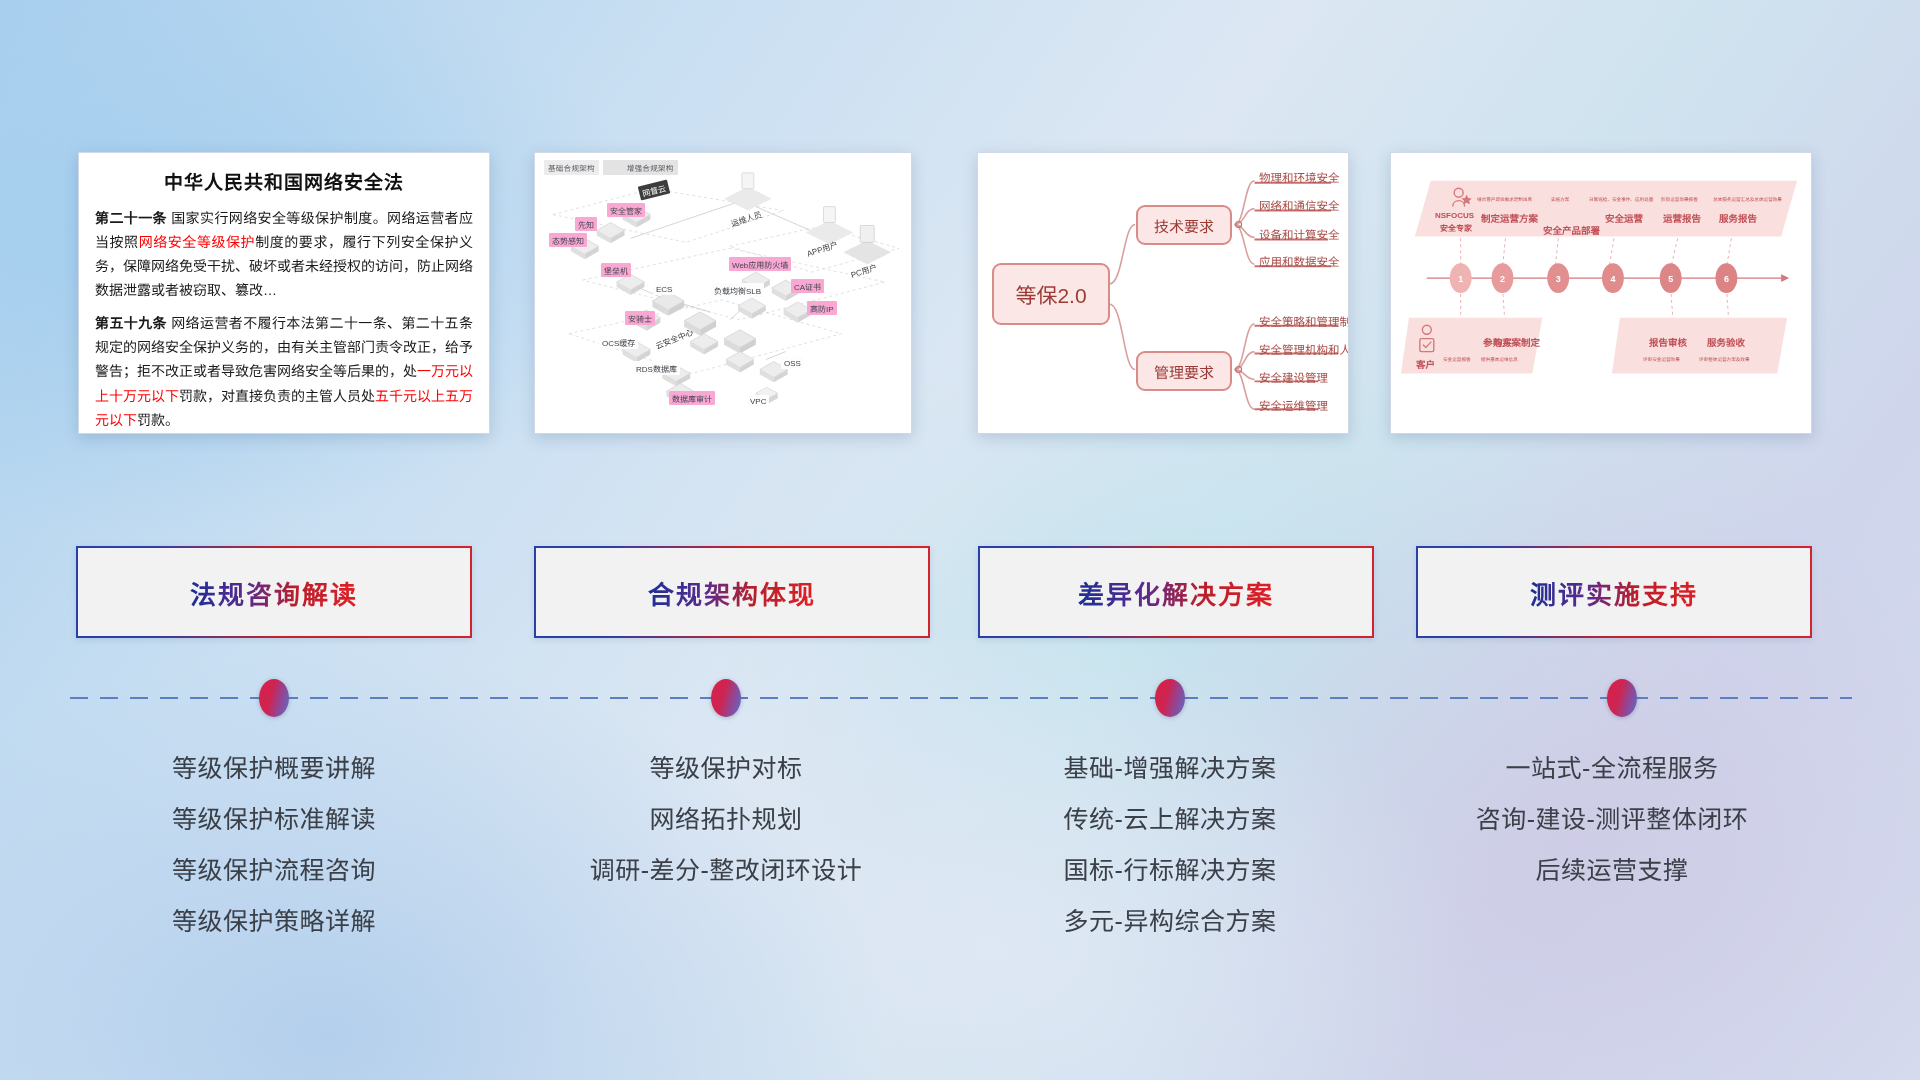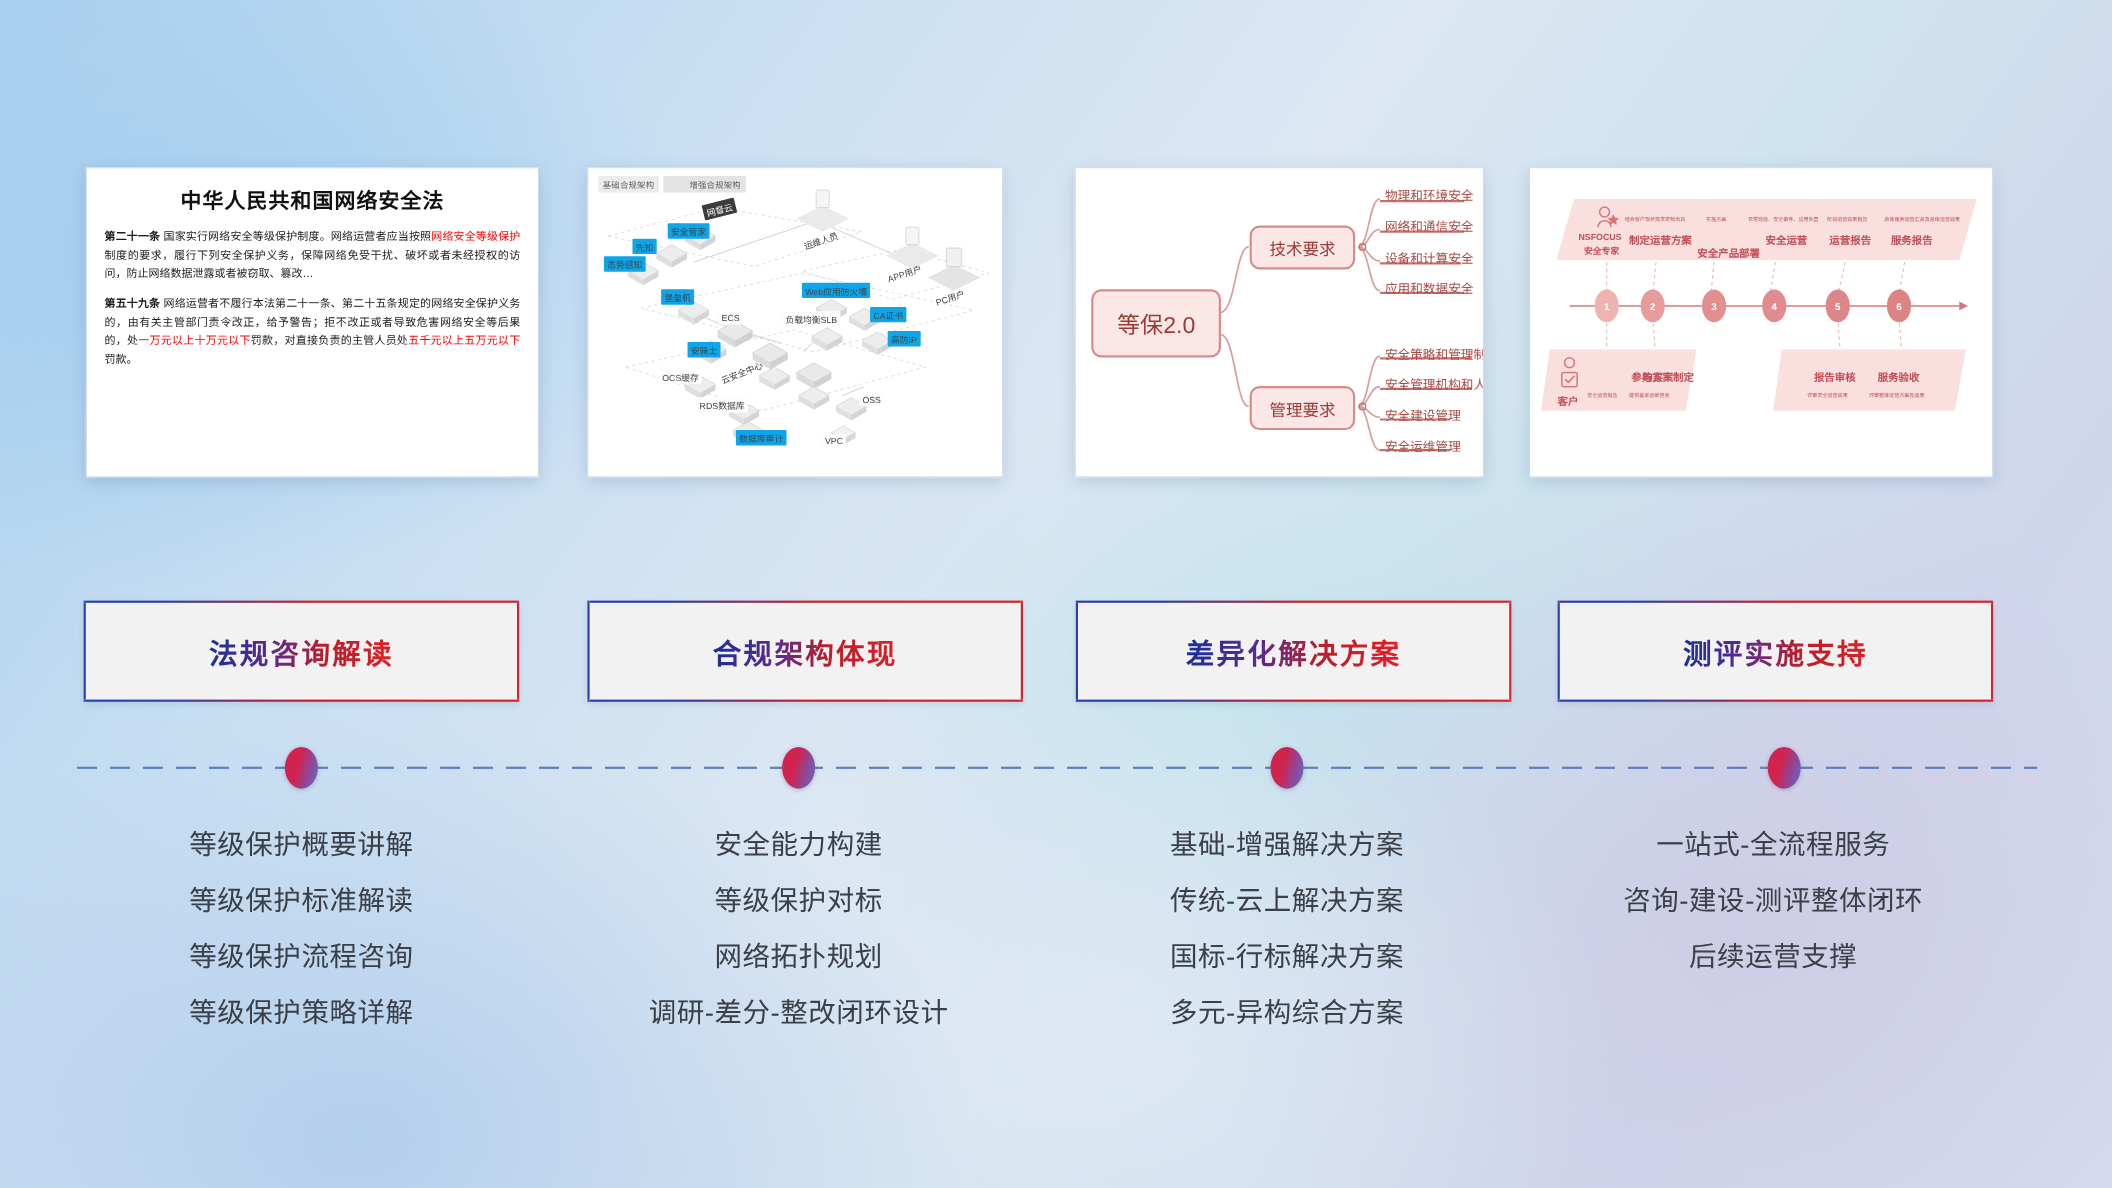--- a/index.html
+++ b/index.html
@@ -48,21 +48,21 @@
   }
   .law-title {
     text-align: center;
     font-size: 19px;
     font-weight: bold;
     letter-spacing: 1px;
     margin-bottom: 12px;
     color: #111;
   }
   .law-p {
-    font-size: 10px;
+    font-size: 14px;
     line-height: 1.72;
     text-align: justify;
     margin-bottom: 9px;
   }
   .law-p b { font-weight: bold; }
   .law-p .hl { color: #ff0000; }
 
   
   .arch { position: relative; width: 100%; height: 100%; background:#fff; }
   .arch-tabs {
@@ -70,21 +70,21 @@
     display: flex; gap: 4px; z-index: 6;
   }
   .arch-tab {
     font-size: 7.6px; color: #5a5f66; background: #ececec;
     padding: 2px 4px; white-space: nowrap; letter-spacing: .2px;
   }
   .arch-tab.dark { background:#e3e3e3;padding-left:24px; }
   .arch svg { position:absolute; inset:0; width:100%; height:100%; }
   .arch-lbl {
     position: absolute; font-size: 8px; color: #40454b;
-    background: #0ea5e9; padding: 1.5px 3px; white-space: nowrap;
+    background: #f9a8d4; padding: 1.5px 3px; white-space: nowrap;
     border-radius: 1px; z-index: 5;
   }
   .arch-lbl.plain { background: #fdfdfd; color:#3a3f44; }
   .arch-lbl.dk { background:#3d3d3d; color:#fff; }
 
   
   .mind { position: relative; width:100%; height:100%; background:#fff; }
   .mind svg { position:absolute; inset:0; width:100%; height:100%; }
   .mm-node {
     position:absolute; display:flex; align-items:center; justify-content:center;
@@ -481,21 +481,20 @@
   <div class="dot d3"></div>
   <div class="dot d4"></div>
 
   <div class="list l1">
     <div class="row">等级保护概要讲解</div>
     <div class="row">等级保护标准解读</div>
     <div class="row">等级保护流程咨询</div>
     <div class="row">等级保护策略详解</div>
   </div>
   <div class="list l2">
-    <div class="row">安全能力构建</div>
     <div class="row">等级保护对标</div>
     <div class="row">网络拓扑规划</div>
     <div class="row">调研-差分-整改闭环设计</div>
   </div>
   <div class="list l3">
     <div class="row">基础-增强解决方案</div>
     <div class="row">传统-云上解决方案</div>
     <div class="row">国标-行标解决方案</div>
     <div class="row">多元-异构综合方案</div>
   </div>

